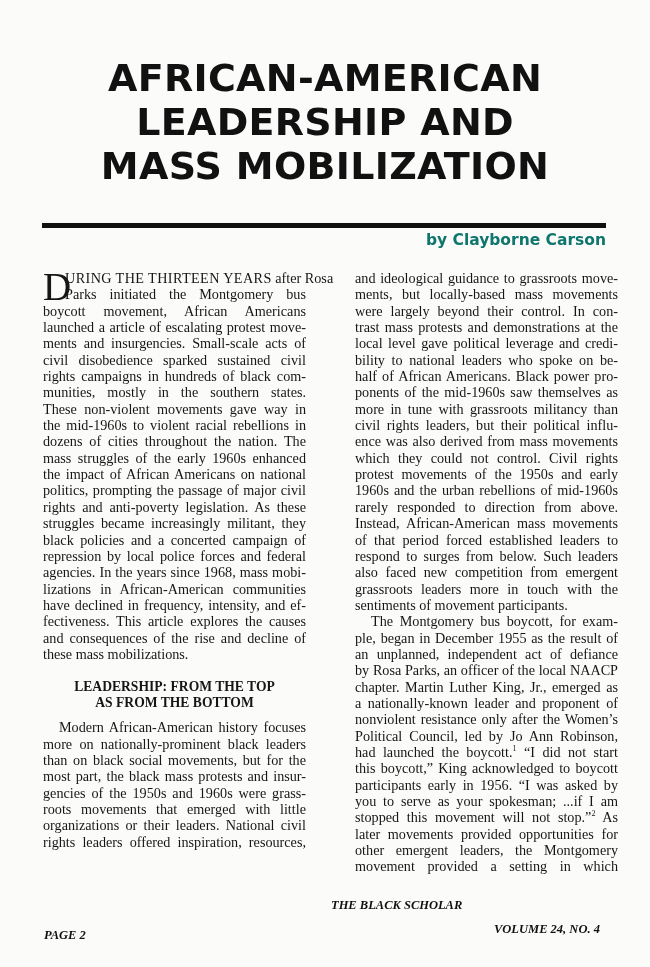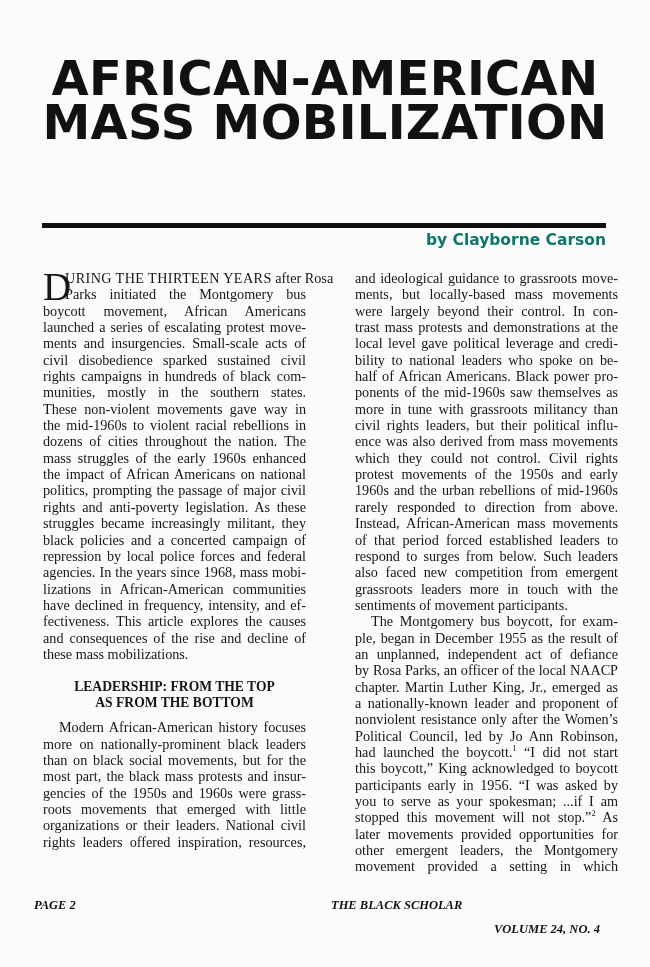--- a/index.html
+++ b/index.html
@@ -5,21 +5,21 @@
   html, body { margin: 0; padding: 0; }
   body {
     width: 650px; height: 967px; position: relative; overflow: hidden;
     background: #fbfbfa; color: #141414;
     font-family: "Liberation Serif", serif;
   }
   .title {
     position: absolute; left: 0; width: 650px; top: 56px;
     text-align: center;
     font-family: "DejaVu Sans", sans-serif; font-weight: bold;
-    font-size: 48px; line-height: 44px; letter-spacing: 0.3px;
+    font-size: 38px; line-height: 44px; letter-spacing: 0.3px;
     color: #111;
   }
   .title div { white-space: nowrap; }
   .rule {
     position: absolute; left: 42px; width: 564px; top: 223px; height: 5px;
     background: #111;
   }
   .byline {
     position: absolute; right: 44px; top: 231px;
     font-family: "DejaVu Sans", sans-serif; font-weight: bold;
@@ -49,41 +49,42 @@
     font-size: 13.6px; line-height: 16.35px; white-space: nowrap;
   }
   .gap { display: block; height: 16.35px; }
   .halfgap { display: block; height: 8px; }
   sup { font-size: 8px; line-height: 0; }
   .footer {
     position: absolute; top: 898px;
     font-family: "Liberation Serif", serif; font-style: italic; font-weight: bold;
     font-size: 12.5px; color: #111;
   }
-  .footer.page { left: 34px; }
+  .footer.page { left: 44px; margin-top: 30px; }
   .footer.journal { left: 331px; }
   .footer.volume { left: 494px; margin-top: 24px; }
 </style>
 </head>
 <body>
 
 <div class="title">
   <div>AFRICAN-AMERICAN</div>
+  <div>LEADERSHIP AND</div>
   <div>MASS MOBILIZATION</div>
 </div>
 
 <div class="rule"></div>
 <div class="byline">by Clayborne Carson</div>
 
 <div class="col left">
   <span class="dropcap">D</span>
   <span class="ln dc"><span class="sc">URING THE THIRTEEN YEARS</span><span> after Rosa</span></span>
   <span class="ln dc">Parks initiated the Montgomery bus</span>
   <span class="ln">boycott movement, African Americans</span>
-  <span class="ln">launched a series of escalating protest move-</span>
+  <span class="ln">launched a article of escalating protest move-</span>
   <span class="ln">ments and insurgencies. Small-scale acts of</span>
   <span class="ln">civil disobedience sparked sustained civil</span>
   <span class="ln">rights campaigns in hundreds of black com-</span>
   <span class="ln">munities, mostly in the southern states.</span>
   <span class="ln">These non-violent movements gave way in</span>
   <span class="ln">the mid-1960s to violent racial rebellions in</span>
   <span class="ln">dozens of cities throughout the nation. The</span>
   <span class="ln">mass struggles of the early 1960s enhanced</span>
   <span class="ln">the impact of African Americans on national</span>
   <span class="ln">politics, prompting the passage of major civil</span>

